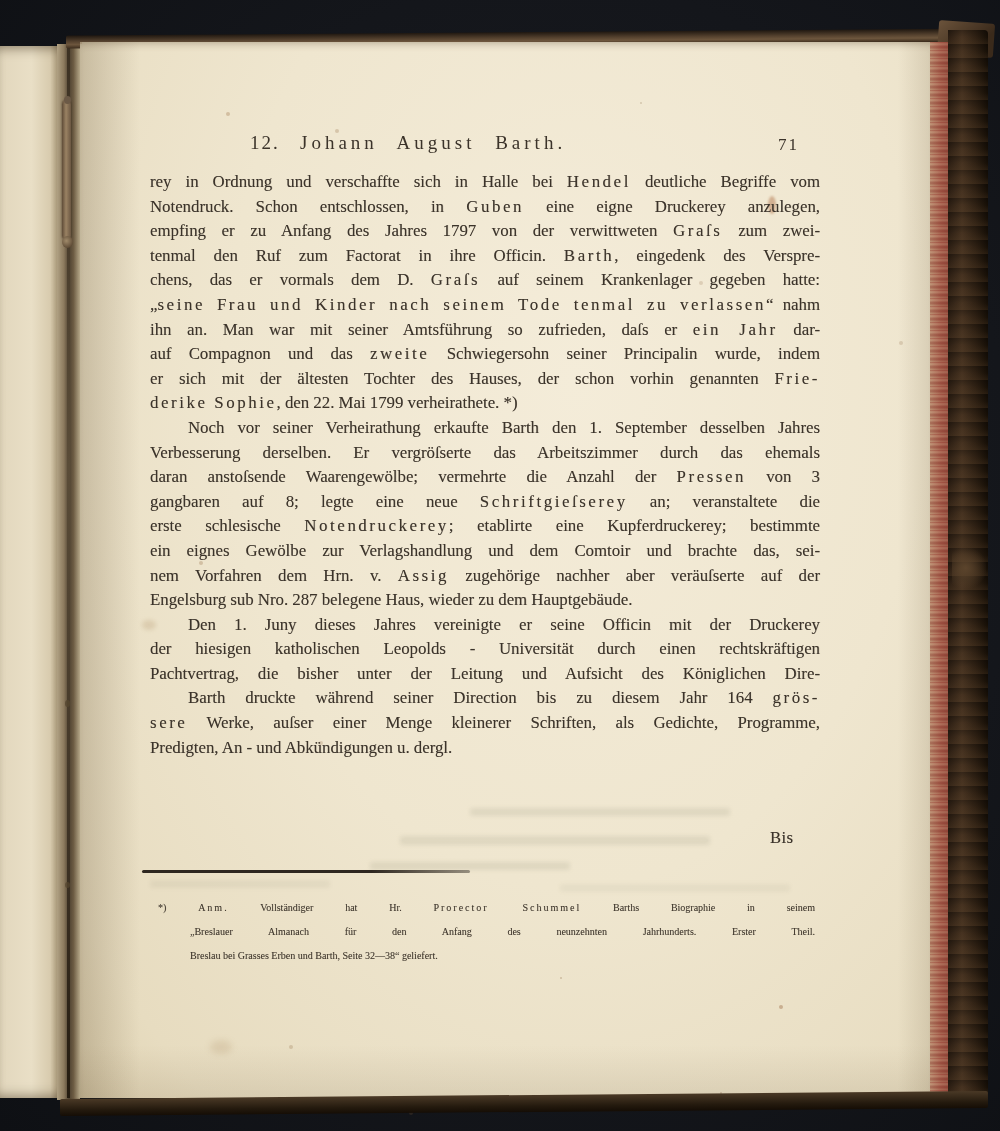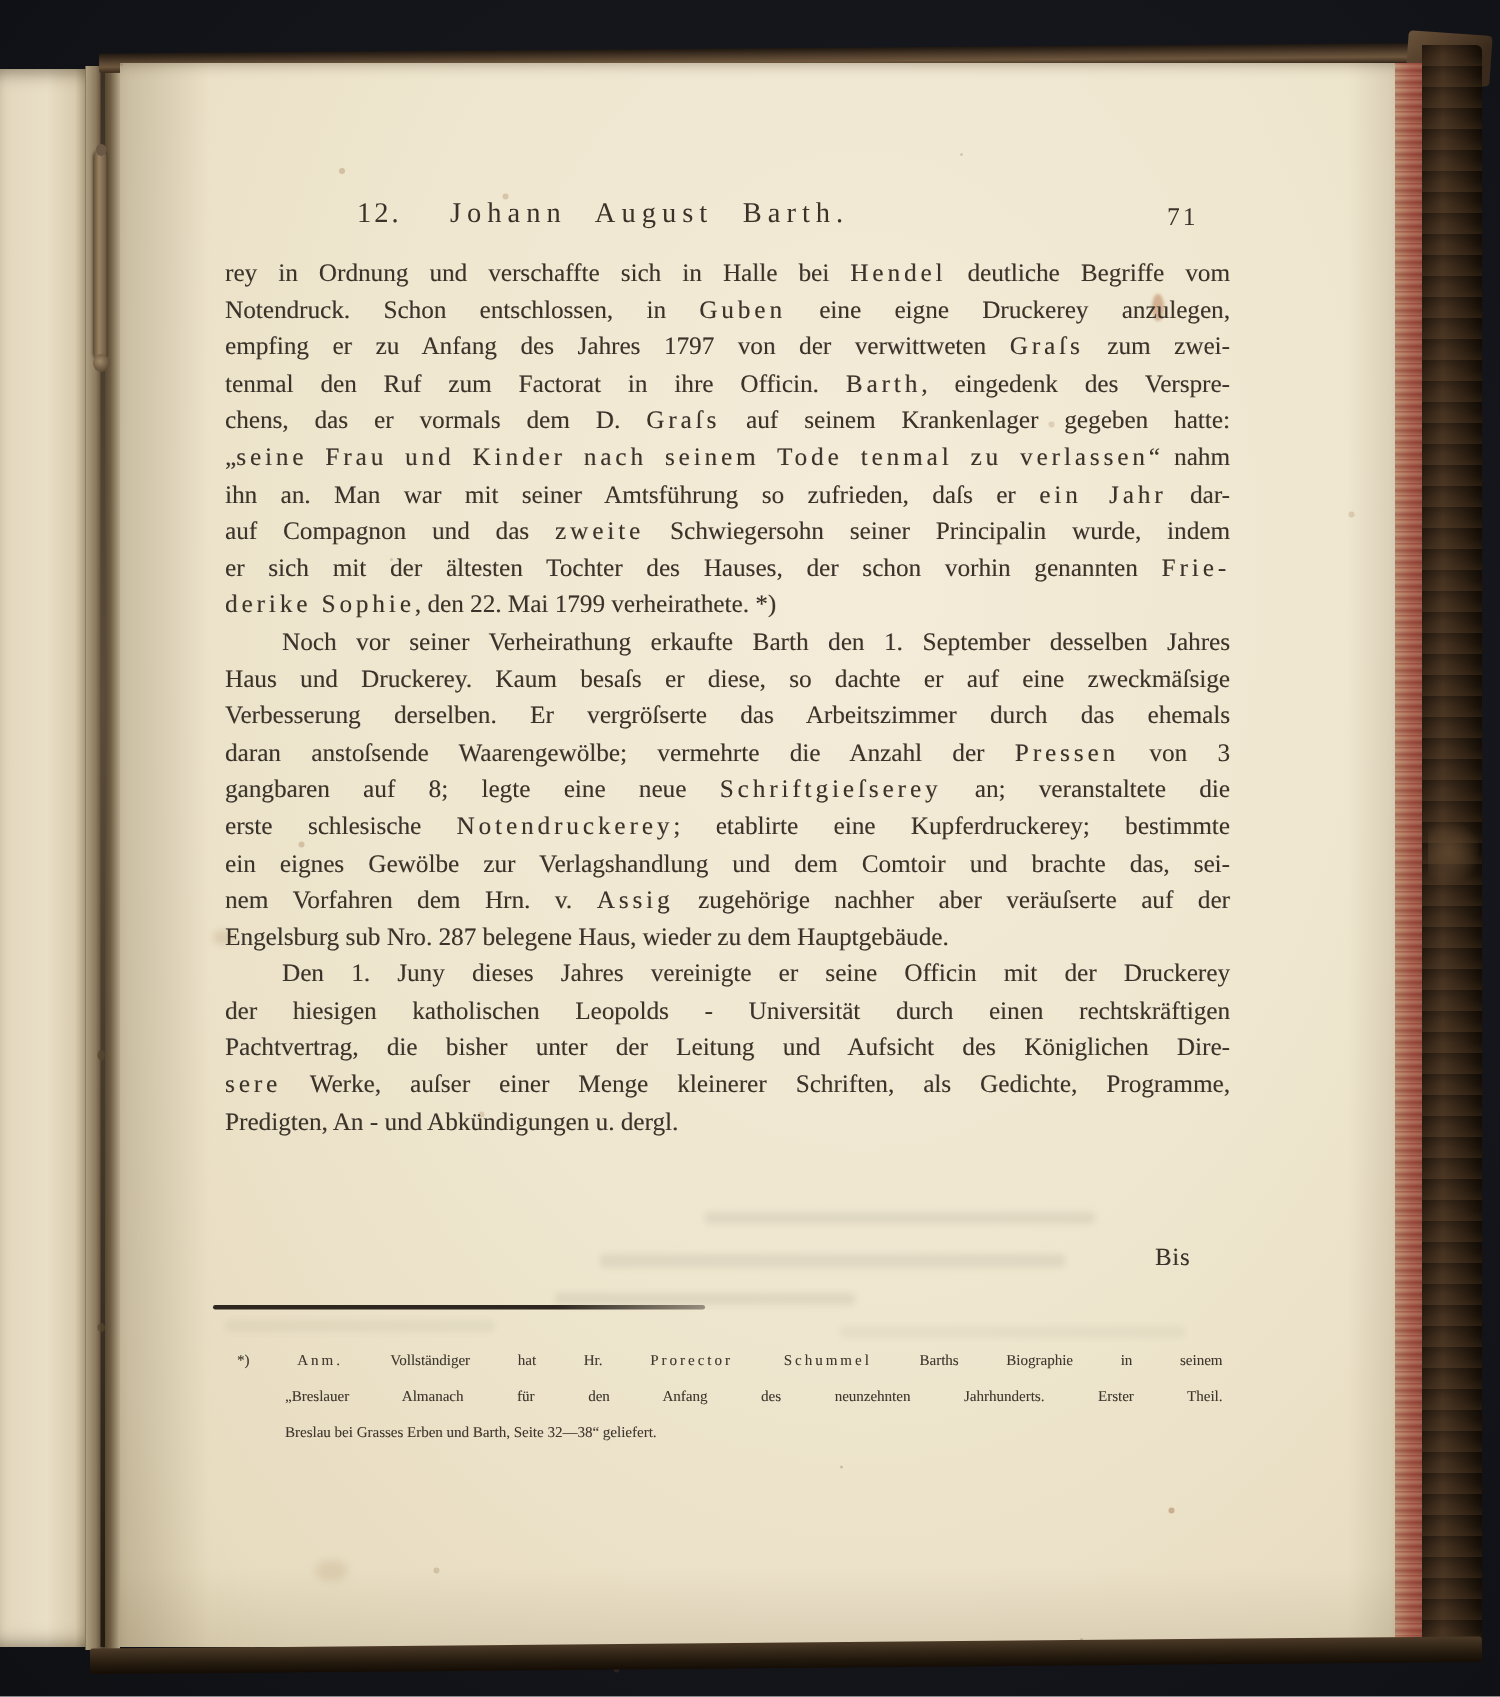--- a/index.html
+++ b/index.html
@@ -100,21 +100,21 @@
   .ghost{position:absolute;background:rgba(118,118,92,.13);filter:blur(2px);border-radius:3px;}
   .g1{left:470px;top:808px;width:260px;height:8px;}
   .g2{left:400px;top:836px;width:310px;height:9px;}
   .g3{left:370px;top:862px;width:200px;height:8px;}
   .g4{left:150px;top:880px;width:180px;height:8px;opacity:.7;}
   .g5{left:560px;top:884px;width:230px;height:8px;opacity:.6;}
   .header-row{
     position:absolute;left:150px;top:132px;width:670px;height:26px;
     font-size:19px;color:#3b332a;
   }
-  .chapter-num{position:absolute;left:88px;top:0;letter-spacing:2px;}
+  .chapter-num{position:absolute;left:100px;top:0;letter-spacing:2px;}
   .header-title{position:absolute;left:150px;top:0;letter-spacing:4px;word-spacing:11px;text-align:center;}
   .page-num{position:absolute;left:628px;top:3px;font-size:17px;letter-spacing:2px;}
   .body-block{
     position:absolute;left:150px;top:170px;width:670px;
     font-size:16.8px;color:#3b332a;
     text-shadow:0.3px 0.3px 0.4px rgba(59,51,42,.35);
   }
   .tline{
     height:24.6px;line-height:24.6px;white-space:nowrap;
     text-align:justify;text-align-last:justify;
@@ -186,35 +186,35 @@
       <div class="tline"><span>tenmal den Ruf zum Factorat in ihre Officin. </span><span class="sperr">Barth</span><span>, eingedenk des Verspre-</span></div>
       <div class="tline"><span>chens, das er vormals dem D. </span><span class="sperr">Graſs</span><span> auf seinem Krankenlager gegeben hatte:</span></div>
       <div class="tline"><span>„</span><span class="sperr">seine Frau und Kinder nach seinem Tode tenmal zu verlassen</span><span>“ nahm</span></div>
       <div class="tline"><span>ihn an. Man war mit seiner Amtsführung so zufrieden, daſs er </span><span class="sperr">ein Jahr</span><span> dar-</span></div>
       <div class="tline"><span>auf Compagnon und das </span><span class="sperr">zweite</span><span> Schwiegersohn seiner Principalin wurde, indem</span></div>
       <div class="tline"><span>er sich mit der ältesten Tochter des Hauses, der schon vorhin genannten </span><span class="sperr">Frie-</span></div>
       <div class="tline lastline"><span class="sperr">derike Sophie</span><span>, den 22. Mai 1799 verheirathete. *)</span></div>
     </div>
     <div class="para indent">
       <div class="tline firstline"><span>Noch vor seiner Verheirathung erkaufte Barth den 1. September desselben Jahres</span></div>
-      <div class="tline"><span>Haus und Druckerey. Kaum besaſs er diese, so dachte er auf eine zweckmäſsige</span></div>
       <div class="tline"><span>Verbesserung derselben. Er vergröſserte das Arbeitszimmer durch das ehemals</span></div>
       <div class="tline"><span>daran anstoſsende Waarengewölbe; vermehrte die Anzahl der </span><span class="sperr">Pressen</span><span> von 3</span></div>
       <div class="tline"><span>gangbaren auf 8; legte eine neue </span><span class="sperr">Schriftgieſserey</span><span> an; veranstaltete die</span></div>
       <div class="tline"><span>erste schlesische </span><span class="sperr">Notendruckerey</span><span>; etablirte eine Kupferdruckerey; bestimmte</span></div>
       <div class="tline"><span>ein eignes Gewölbe zur Verlagshandlung und dem Comtoir und brachte das, sei-</span></div>
       <div class="tline"><span>nem Vorfahren dem Hrn. v. </span><span class="sperr">Assig</span><span> zugehörige nachher aber veräuſserte auf der</span></div>
       <div class="tline lastline"><span>Engelsburg sub Nro. 287 belegene Haus, wieder zu dem Hauptgebäude.</span></div>
     </div>
     <div class="para indent">
       <div class="tline firstline"><span>Den 1. Juny dieses Jahres vereinigte er seine Officin mit der Druckerey</span></div>
       <div class="tline"><span>der hiesigen katholischen Leopolds - Universität durch einen rechtskräftigen</span></div>
       <div class="tline"><span>Pachtvertrag, die bisher unter der Leitung und Aufsicht des Königlichen Dire-</span></div>
     </div>
     <div class="para indent">
+      <div class="tline firstline"><span>Barth druckte während seiner Direction bis zu diesem Jahr 164 </span><span class="sperr">grös-</span></div>
       <div class="tline"><span class="sperr">sere</span><span> Werke, auſser einer Menge kleinerer Schriften, als Gedichte, Programme,</span></div>
       <div class="tline lastline"><span>Predigten, An - und Abkündigungen u. dergl.</span></div>
     </div>
   </div>
 
 <div class="catchword">Bis</div>
 
 <div class="foot-rule"></div>
 
 <div class="footnote-block" id="footnote-block">

